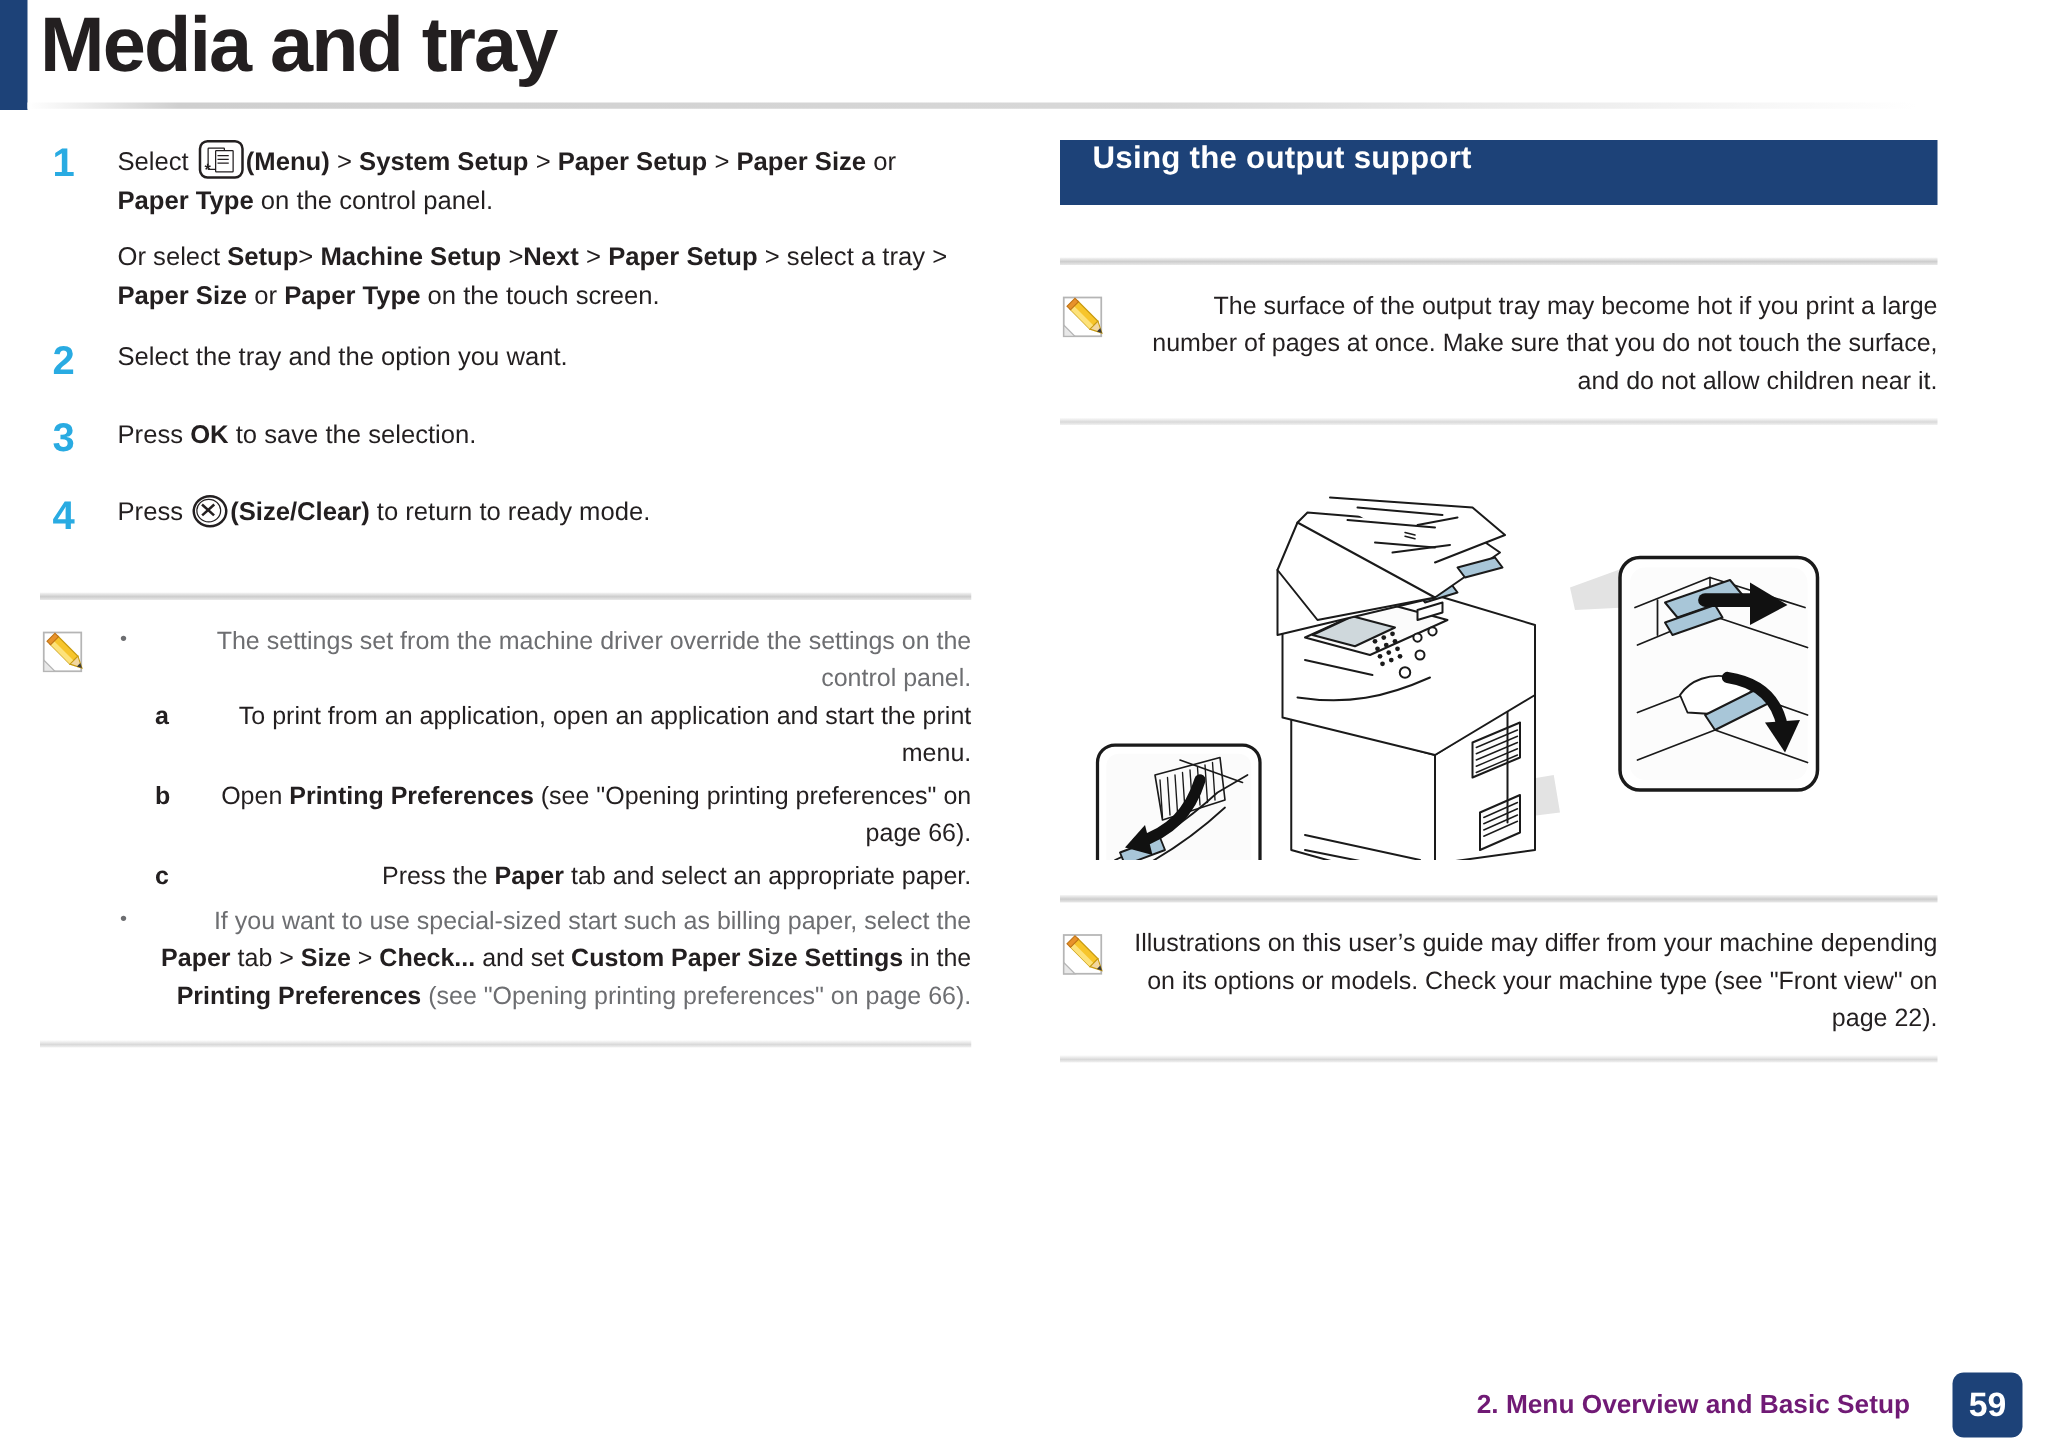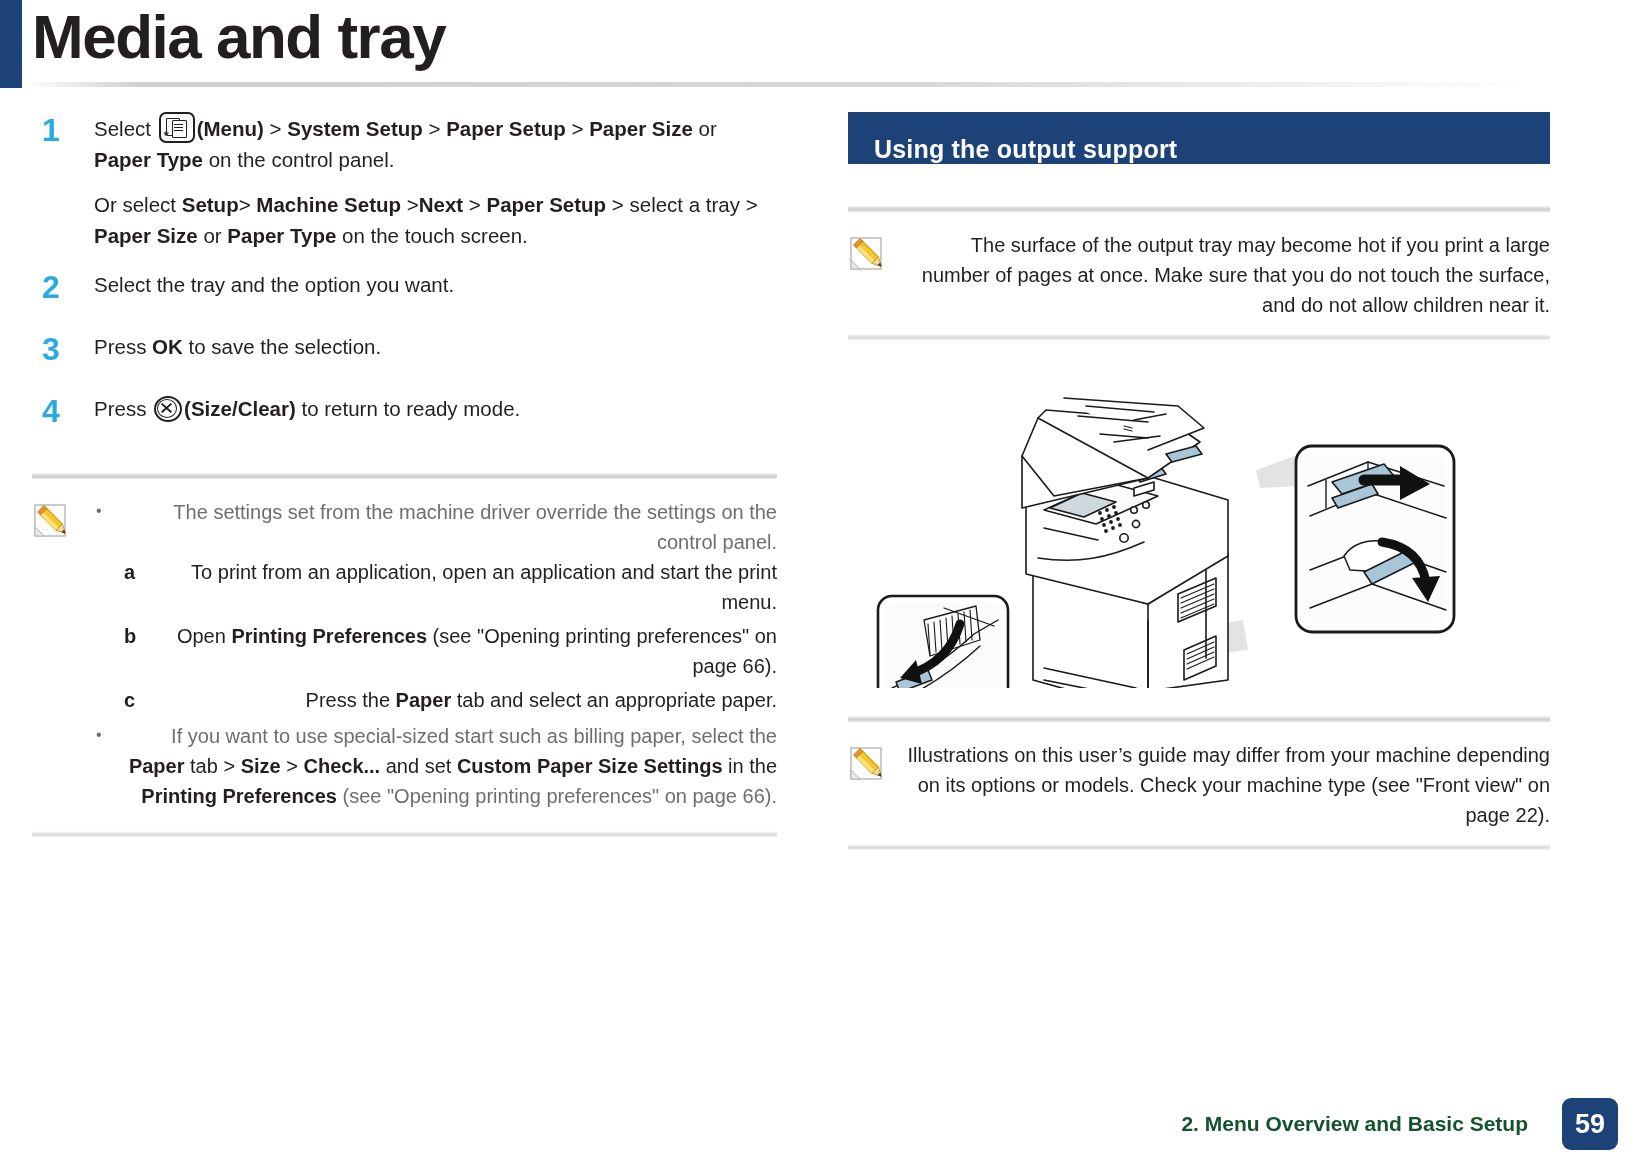--- a/index.html
+++ b/index.html
@@ -100,36 +100,36 @@
   .sub li{position:relative;padding-left:34px;margin-bottom:4px;}
   .sub li:before{content:"";}
   .sub .lt{position:absolute;left:8px;top:0;font-weight:bold;font-size:20px;color:#231f20;}
 
   
   .pencil-icon{display:block;}
 
   
   .section-bar{
     width:702px;height:52px;background:#1d4278;
-    display:flex;align-items:flex-end;
+    display:flex;align-items:flex-start;
   }
   .section-bar span{
     color:#ffffff;font-size:25px;font-weight:bold;padding-left:26px;letter-spacing:0.2px;
   }
 
   .para{font-size:20.5px;line-height:31px;color:#231f20;margin:26px 0 0 0;}
 
   
   .illustration{margin-top:18px;width:702px;height:330px;position:relative;}
 
   
   #page-footer{position:absolute;left:0;bottom:0;width:1650px;height:70px;}
   .footer-text{
     position:absolute;right:122px;bottom:22px;
-    font-size:21px;font-weight:bold;color:#14532d;white-space:nowrap;
+    font-size:21px;font-weight:bold;color:#701a75;white-space:nowrap;
   }
   .page-badge{
     position:absolute;right:32px;bottom:8px;
     width:56px;height:52px;background:#1d4278;border-radius:9px;
     color:#fff;font-size:27px;font-weight:bold;
     display:flex;align-items:center;justify-content:center;
   }
 </style>
 </head>
 <body>

